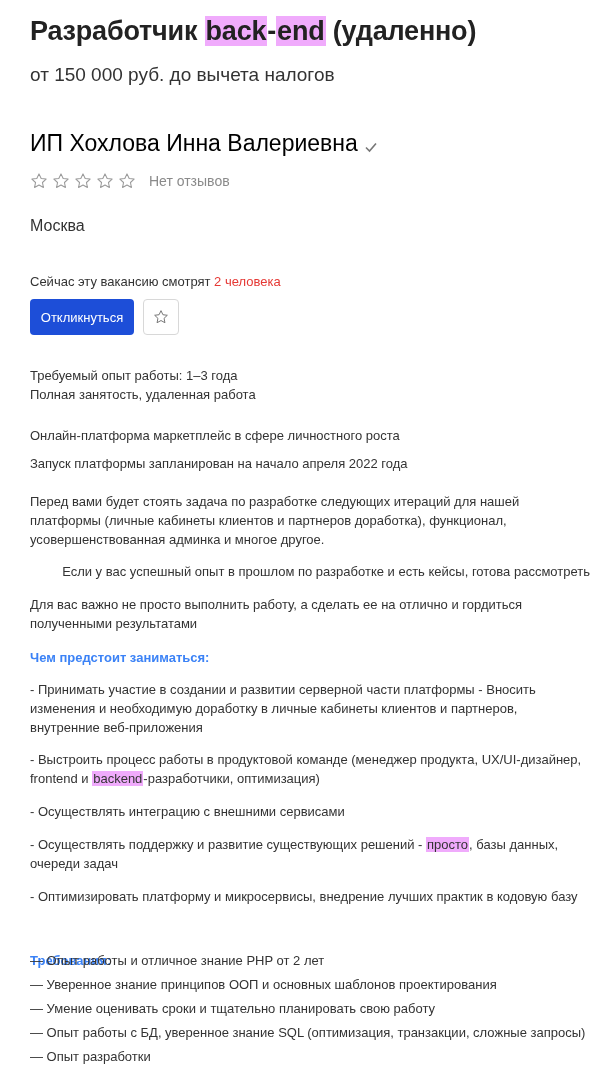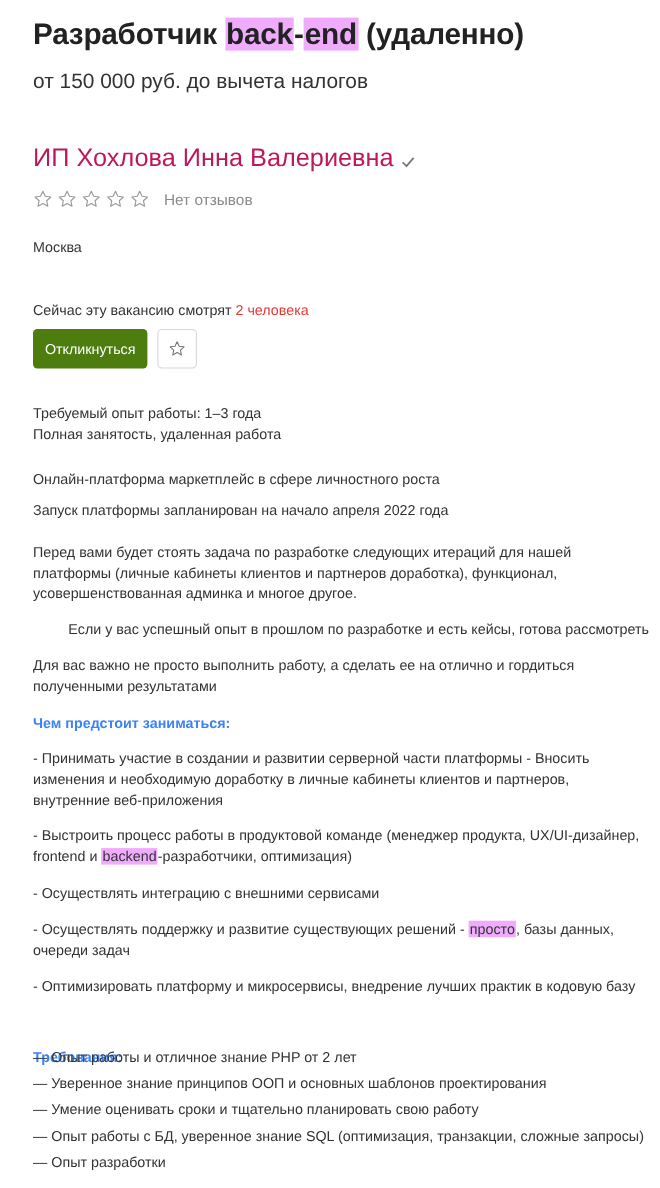--- a/index.html
+++ b/index.html
@@ -2,29 +2,29 @@
 <html><head>
 <meta charset="utf-8">
 <style>
   html, body { margin: 0; padding: 0; background: #ffffff; }
   body { width: 600px; height: 1080px; overflow: hidden; position: relative;
          font-family: "Liberation Sans", sans-serif; color: #303030; }
   .page { position: absolute; left: 30px; top: 0; width: 560px; }
   .title { position: absolute; top: 16px; left: 0; font-size: 27px; font-weight: bold; color: #222; letter-spacing: -0.2px; white-space: nowrap; }
   .hl { background: #f0abfc; padding: 0 1px; }
   .salary { position: absolute; top: 64px; left: 0; font-size: 19px; color: #333; white-space: nowrap; }
-  .company { position: absolute; top: 130px; left: 0; font-size: 23px; color: #be185d; white-space: nowrap; display: flex; align-items: center; }
+  .company { position: absolute; top: 130px; left: 0; font-size: 23px; color: #000000; white-space: nowrap; display: flex; align-items: center; }
   .company .check { margin-left: 6px; width: 14px; height: 14px; margin-top: 6px; }
   .rating { position: absolute; top: 172px; left: 0; display: flex; align-items: center; }
   .rating svg { width: 18px; height: 18px; margin-right: 4px; }
   .rating .no-reviews { margin-left: 9px; font-size: 14px; color: #8a8a8a; }
-  .city { position: absolute; top: 217px; left: 0; font-size: 13px; color: #333; }
+  .city { position: absolute; top: 217px; left: 0; font-size: 16px; color: #333; }
   .watching { position: absolute; top: 274px; left: 0; font-size: 13px; color: #333; white-space: nowrap; }
   .watching .red { color: #e53935; }
-  .btn-apply { position: absolute; top: 299px; left: 0; width: 104px; height: 36px; background: #4d7c0f; color: #fff; border-radius: 4px; font-size: 13px; display: flex; align-items: center; justify-content: center; border: none; }
+  .btn-apply { position: absolute; top: 299px; left: 0; width: 104px; height: 36px; background: #1d4ed8; color: #fff; border-radius: 4px; font-size: 13px; display: flex; align-items: center; justify-content: center; border: none; }
   .btn-fav { position: absolute; top: 299px; left: 113px; width: 34px; height: 34px; border: 1px solid #d8d8d8; border-radius: 4px; background: #fff; display: flex; align-items: center; justify-content: center; }
   .btn-fav svg { width: 16px; height: 16px; }
   .text { position: absolute; left: 0; font-size: 13px; line-height: 19px; color: #333; width: 560px; }
   .bold { font-weight: bold; color: #3b82f6; }
 </style>
 </head>
 <body>
 
 <div class="page">
 

